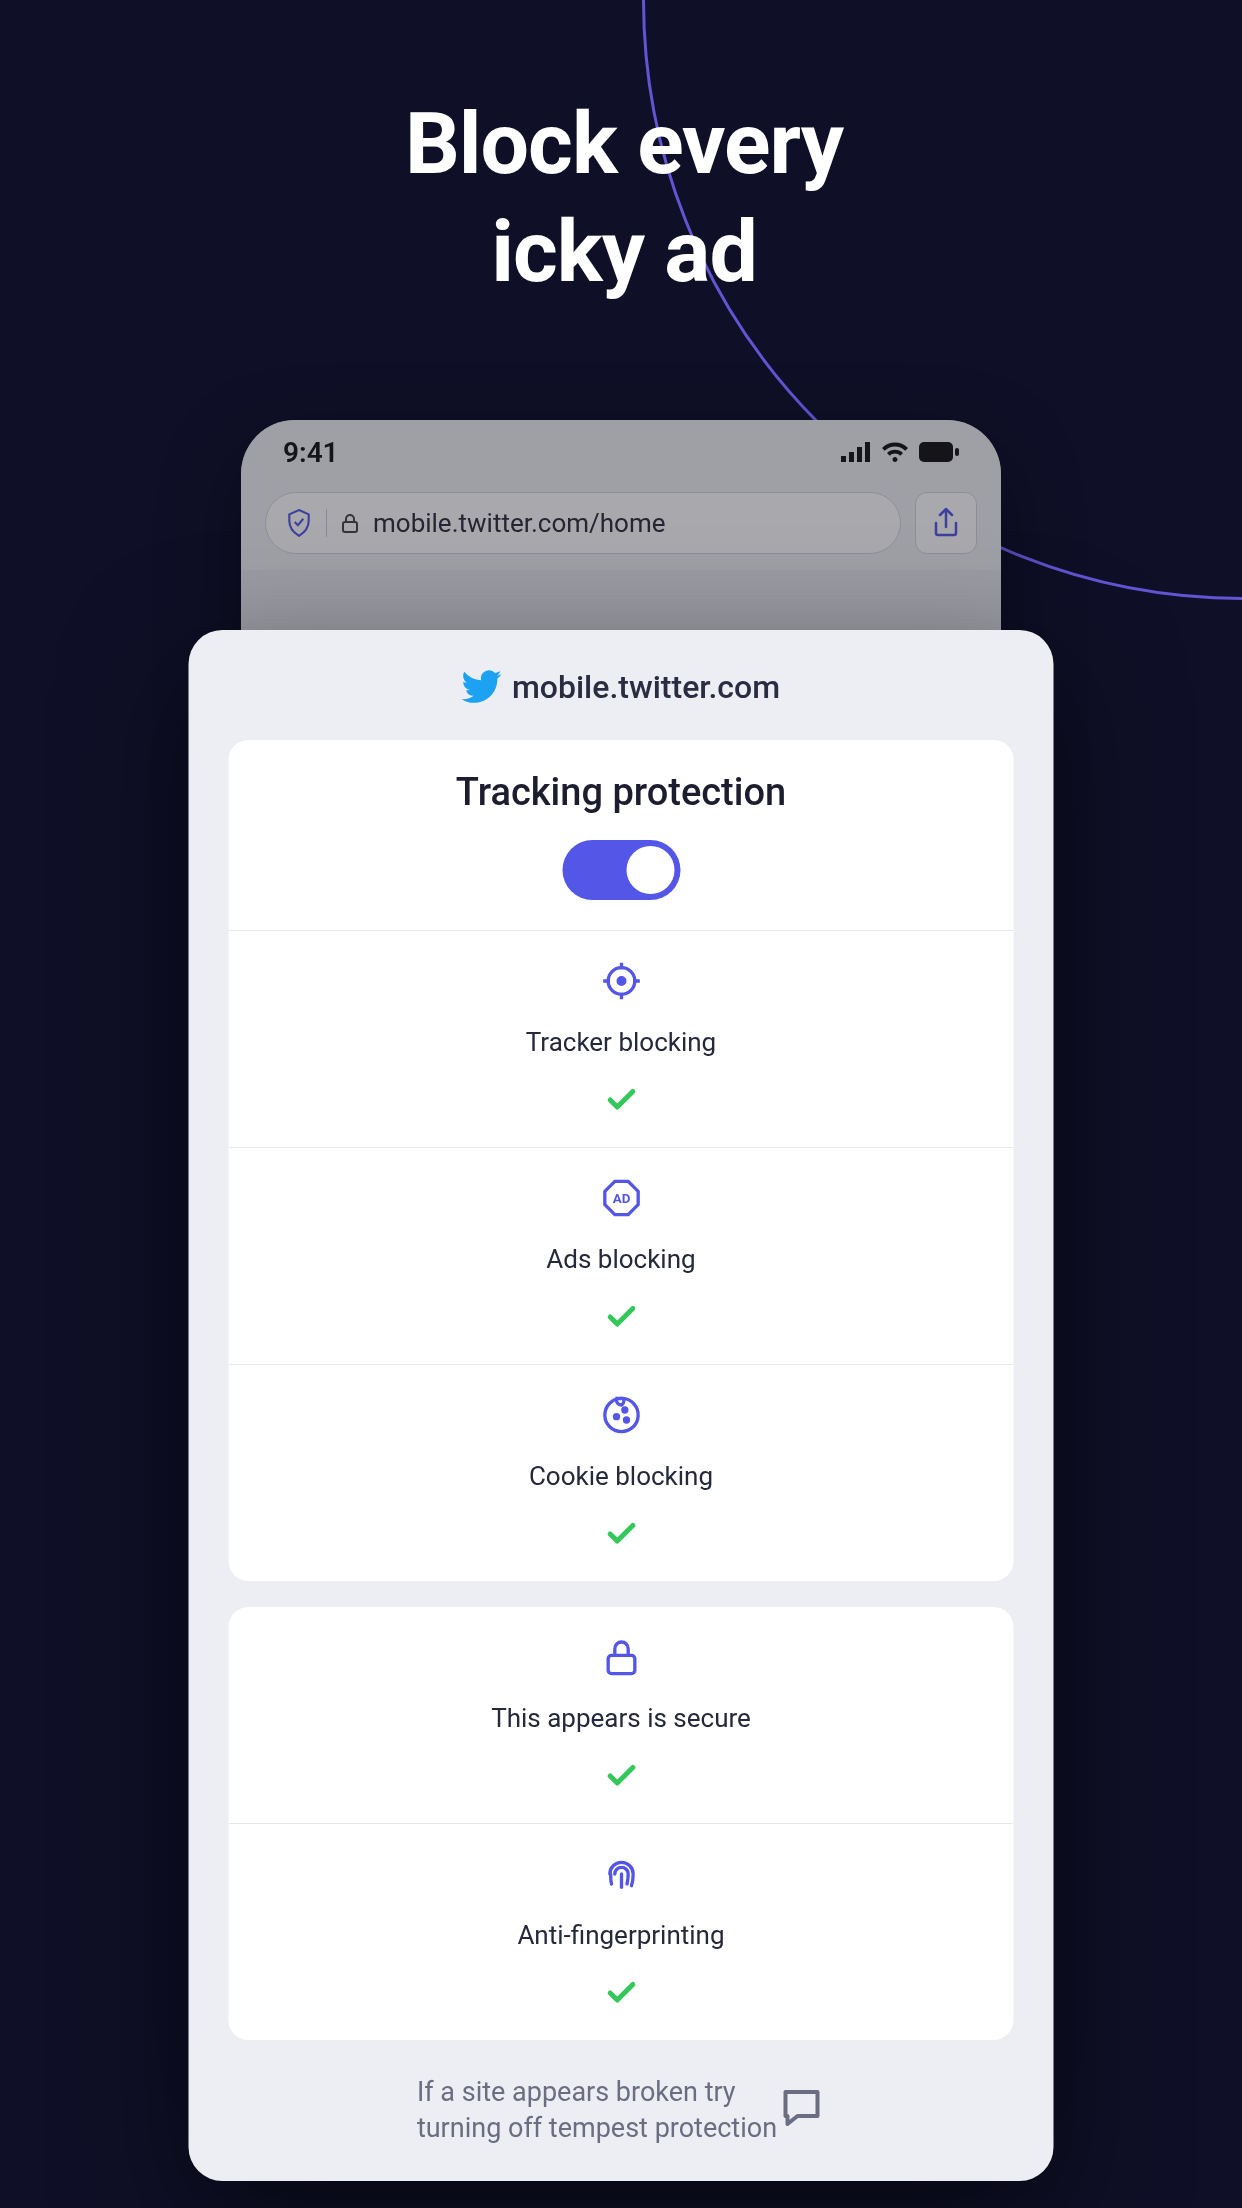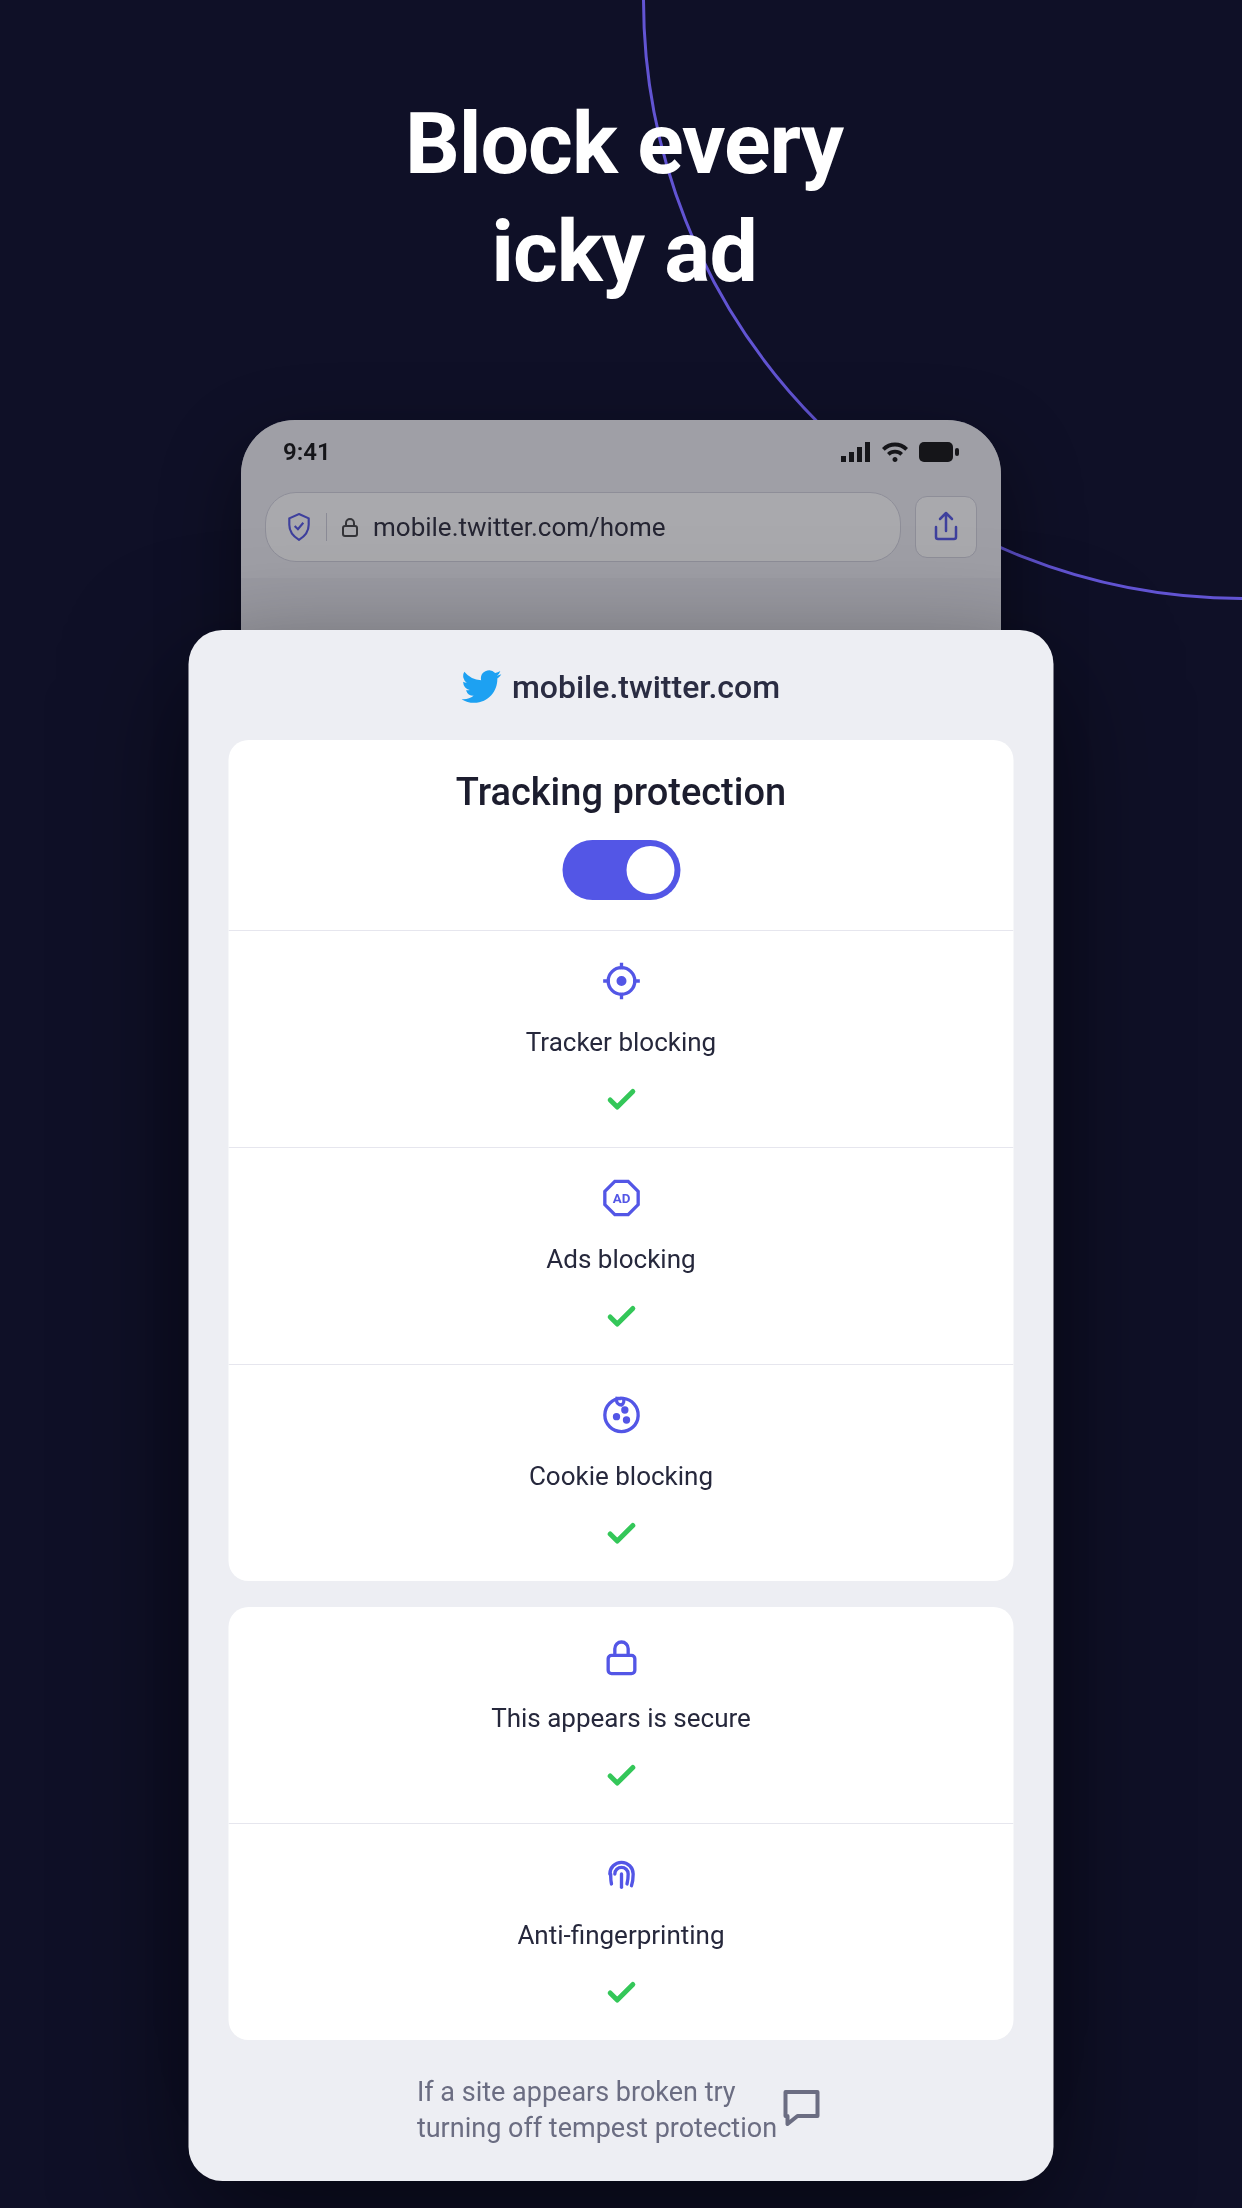--- a/index.html
+++ b/index.html
@@ -46,33 +46,33 @@
     background: rgba(30,30,40,0.38);
     pointer-events: none;
     z-index: 5;
   }
   .status-bar {
     height: 64px;
     display: flex;
     align-items: center;
     justify-content: space-between;
     padding: 0 42px;
-    font-size: 24px;
+    font-size: 28px;
     font-weight: 600;
     color: #111;
   }
   .status-right { display: flex; align-items: center; gap: 10px; }
   .status-right svg { display: block; }
   .url-bar-row {
     display: flex; align-items: center; gap: 14px;
     padding: 8px 24px 16px 24px;
   }
   .url-bar {
     flex: 1;
-    height: 70px;
+    height: 62px;
     background: #fff;
     border: 1.5px solid #d3d3de;
     border-radius: 31px;
     display: flex; align-items: center;
     padding: 0 20px;
     gap: 14px;
     color: #2b2b3a;
     font-size: 26px;
   }
   .url-divider { width:1px; height:28px; background:#cfcfda; }

